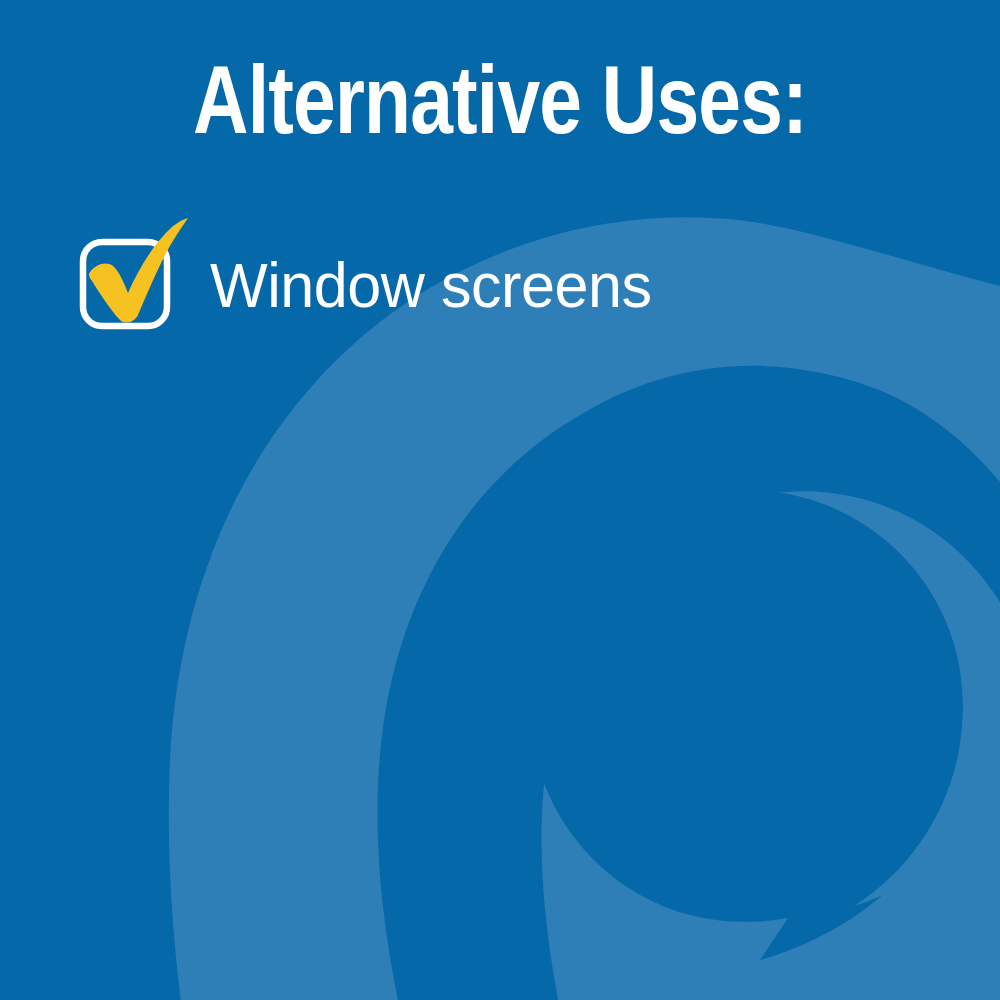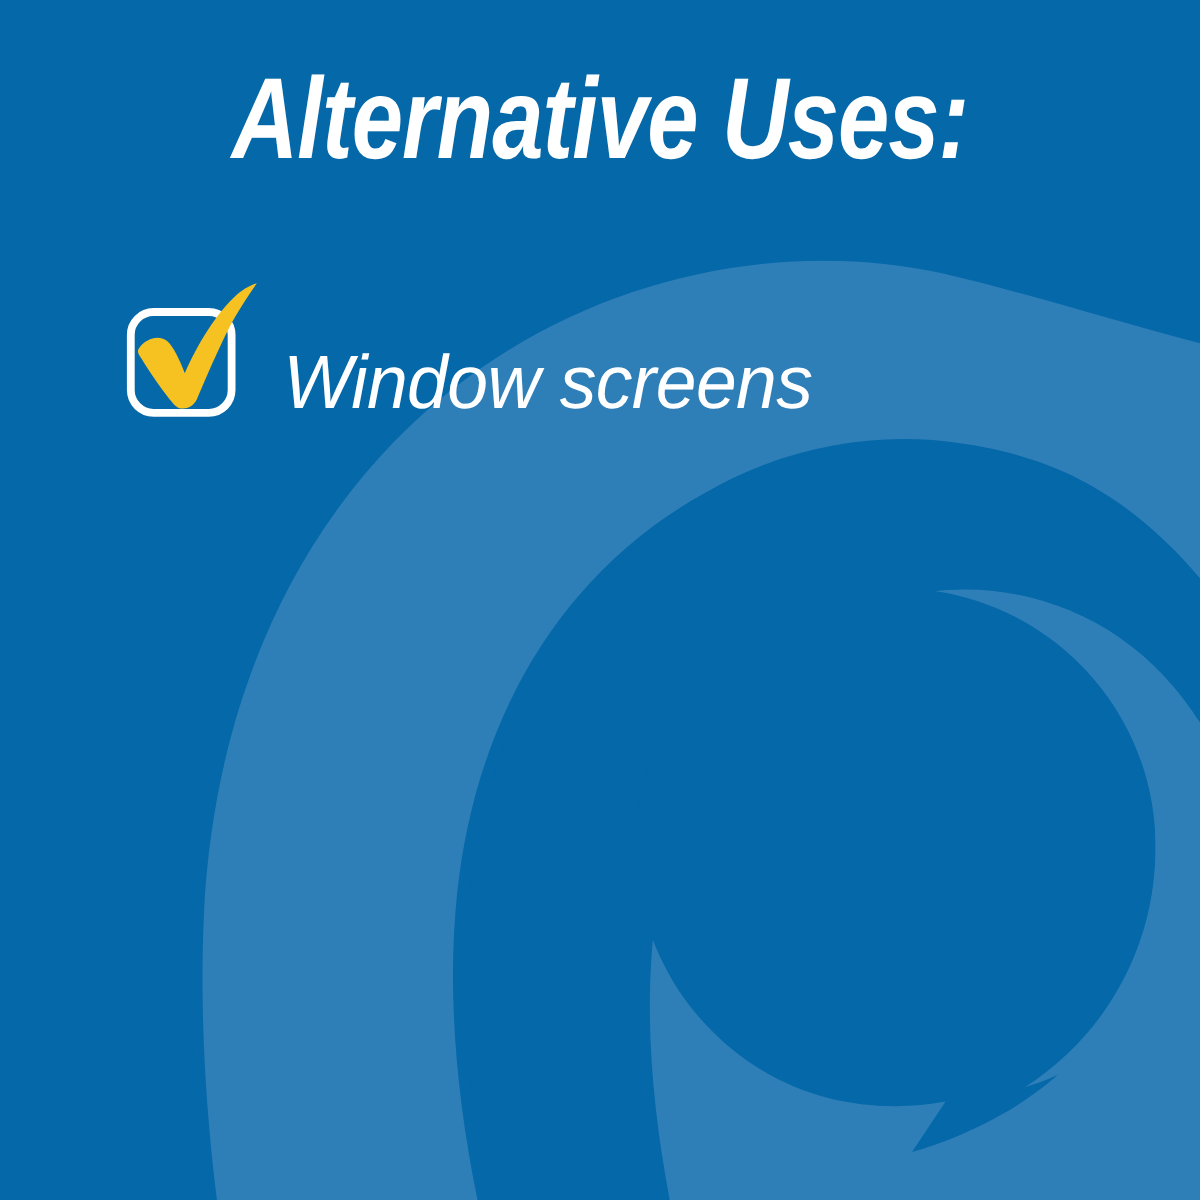--- a/index.html
+++ b/index.html
@@ -52,22 +52,21 @@
   .list {
     position: absolute;
     left: 0;
     top: 196px;
     width: 1000px;
   }
   .row {
     position: relative;
     height: 155px;
     display: flex;
-    align-items: flex-end;
-    margin-left: 26px;
+    align-items: center;
   }
   .checkbox-wrap {
     position: relative;
     width: 120px;
     height: 118px;
     margin-left: 72px;
     flex: 0 0 auto;
   }
   .checkbox-wrap svg {
     display: block;
@@ -85,21 +84,21 @@
     white-space: nowrap;
     margin-left: 18px;
     margin-top: 24px;
     transform: scaleX(0.97);
     transform-origin: 0 50%;
   }
 </style>
 </head>
 <body>
 
-<div id="poster" style="background: rgb(5, 104, 168); font-style: italic;">
+<div id="poster" style="background: rgb(5, 104, 168);">
 
   <svg id="swirl-layer" viewBox="0 0 1000 1000" aria-hidden="true">
     <defs>
       <clipPath id="poster-clip">
         <rect x="0" y="0" width="1000" height="1000"></rect>
       </clipPath>
     </defs>
     <g clip-path="url(#poster-clip)">
 
       <path fill="#2E7FB8" d="M 1000,286

